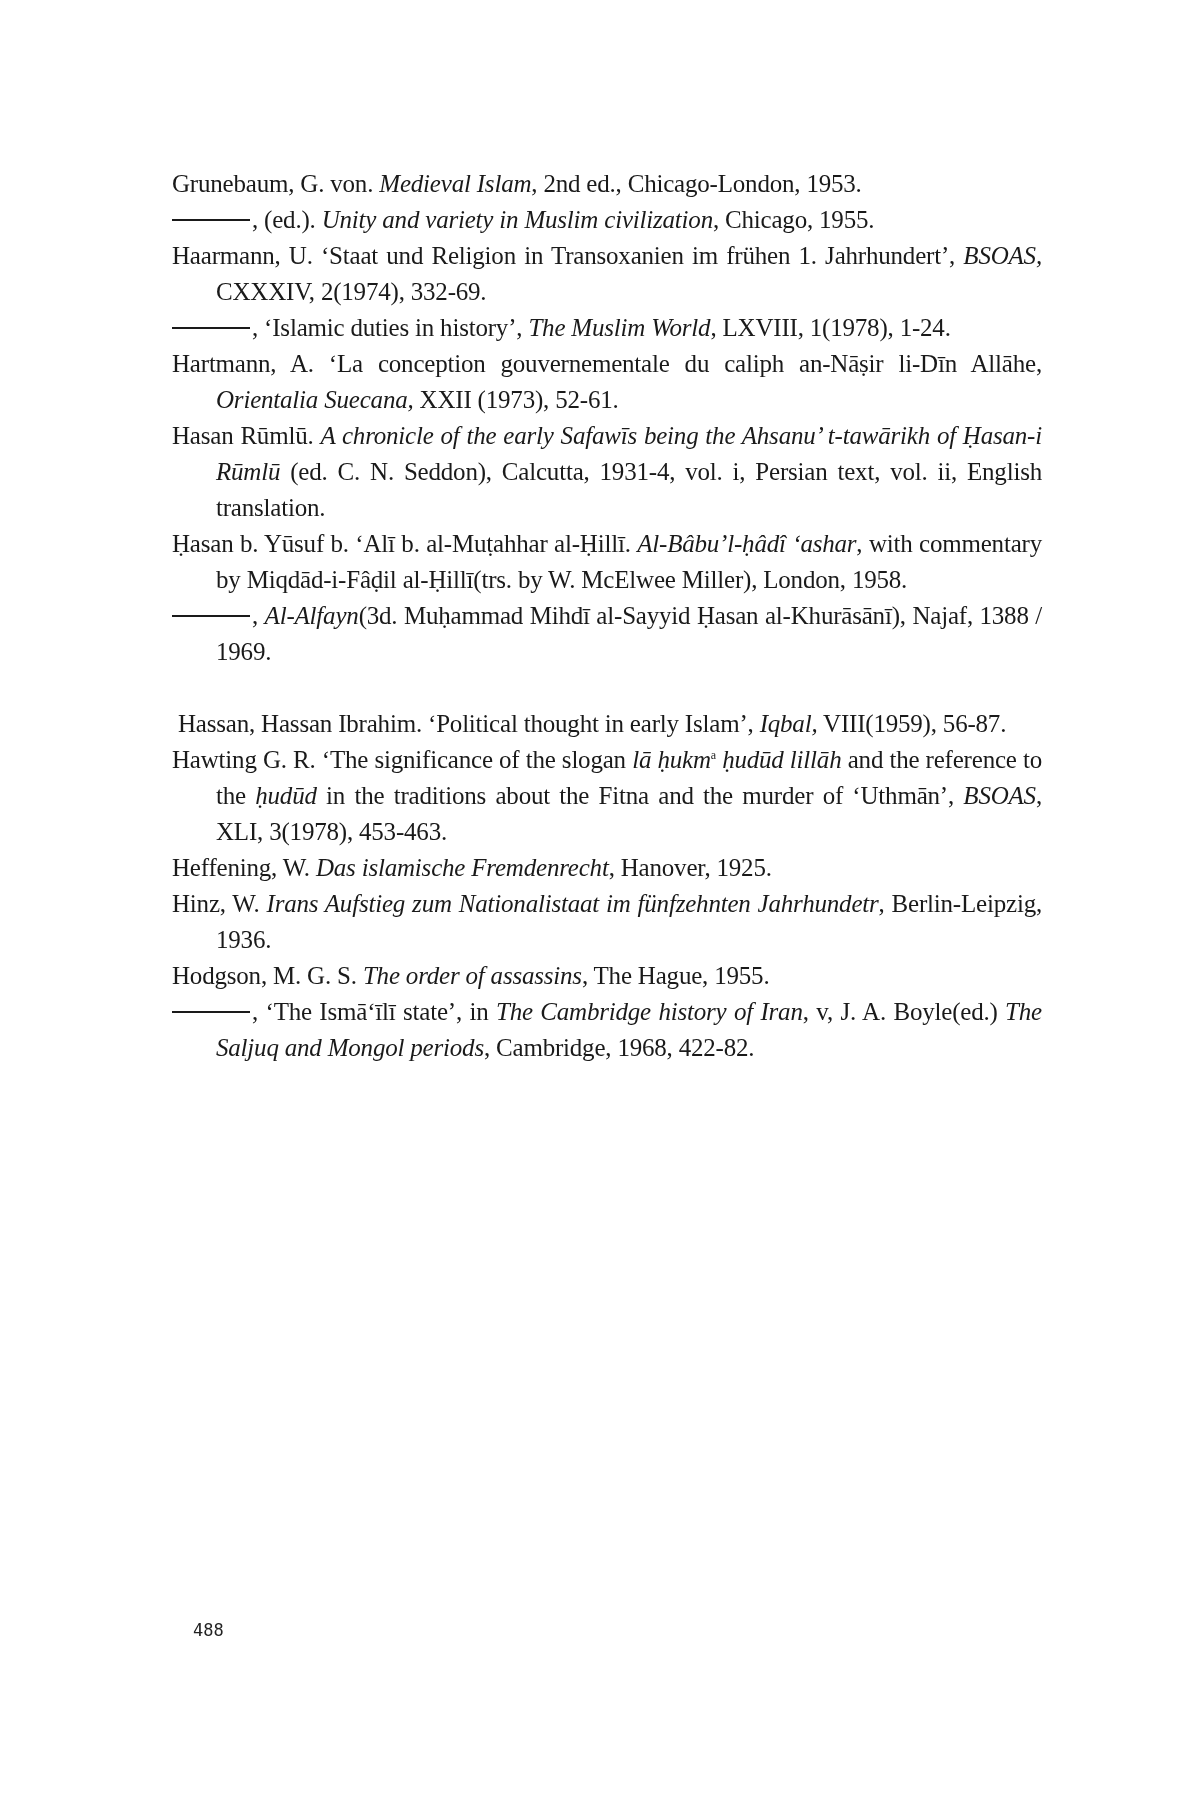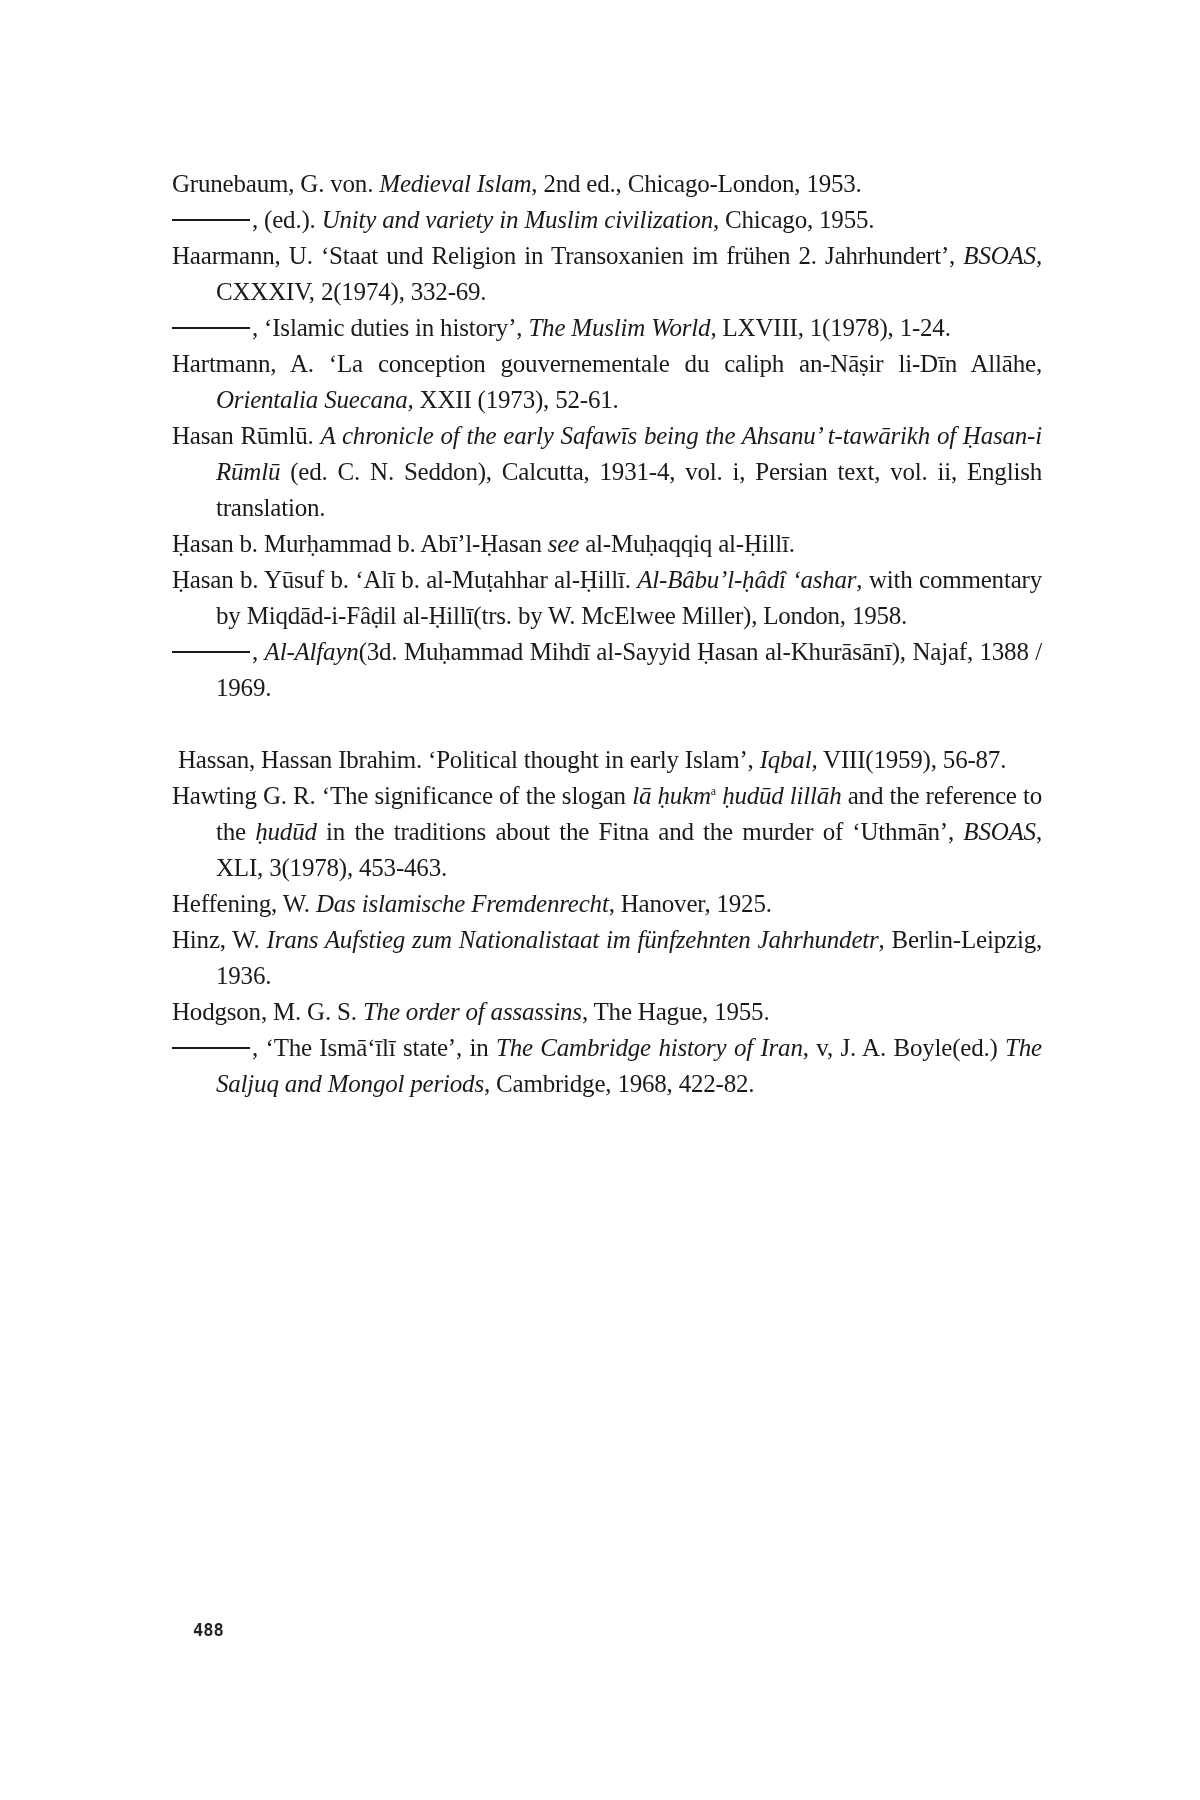--- a/index.html
+++ b/index.html
@@ -52,45 +52,44 @@
       margin-right: 2px;
       position: relative;
       top: -2px;
     }
     sup.small { font-size: 12px; vertical-align: super; line-height: 0; }
     .page-number {
       position: absolute;
       left: 193px;
       top: 1620px;
       font-family: "DejaVu Sans Mono", "Liberation Mono", monospace;
-      font-weight: bold;
+      font-weight: normal;
       font-size: 17px;
       color: #222;
     }
   </style>
 </head>
 <body>
 
 <div class="page">
   <div class="bib">
 
     <p class="entry"><span>Grunebaum, G. von. </span><i>Medieval Islam</i><span>, 2nd ed., Chicago-London, 1953.</span></p>
 
     <p class="entry"><span class="dash"></span><span>, (ed.). </span><i>Unity and variety in Muslim civilization</i><span>, Chicago, 1955.</span></p>
 
-    <p class="entry"><span>Haarmann, U. </span><span>‘Staat und Religion in Transoxanien im frühen 2. Jahrhundert’, </span><i>BSOAS,</i><span> CXXXIV, 2(1974), 332-69.</span></p>
+    <p class="entry"><span>Haarmann, U. </span><span>‘Staat und Religion in Transoxanien im frühen 1. Jahrhundert’, </span><i>BSOAS,</i><span> CXXXIV, 2(1974), 332-69.</span></p>
 
     <p class="entry"><span class="dash"></span><span>, ‘Islamic duties in history’, </span><i>The Muslim World</i><span>, LXVIII, 1(1978), 1-24.</span></p>
 
 
     <p class="entry"><span>Hartmann, A. </span><span>‘La conception gouvernementale du caliph an-Nāṣir li-Dīn Allāhe, </span><i>Orientalia Suecana,</i><span> XXII (1973), 52-61.</span></p>
 
     <p class="entry"><span>Hasan Rūmlū. </span><i>A chronicle of the early Safawīs being the Ahsanu’ t-tawārikh of Ḥasan-i Rūmlū</i><span> (ed. C. N. Seddon), Calcutta, 1931-4, vol. i, Persian text, vol. ii, English translation.</span></p>
 
-    <p class="entry"><span>Ḥasan b. Murḥammad b. Abī’l-Ḥasan </span><i>see</i><span> al-Muḥaqqiq al-Ḥillī.</span></p>
 
     <p class="entry"><span>Ḥasan b. Yūsuf b. ‘Alī b. al-Muṭahhar al-Ḥillī. </span><i>Al-Bâbu’l-ḥâdî ‘ashar</i><span>, with commentary by Miqdād-i-Fâḍil al-Ḥillī(trs. by W. McElwee Miller), London, 1958.</span></p>
 
     <p class="entry"><span class="dash"></span><span>, </span><i>Al-Alfayn</i><span>(3d. Muḥammad Mihdī al-Sayyid Ḥasan al-Khurāsānī), Najaf, 1388 / 1969.</span></p>
 
     <p class="entry shift"><span>Hassan, Hassan Ibrahim. </span><span>‘Political thought in early Islam’, </span><i>Iqbal,</i><span> VIII(1959), 56-87.</span></p>
 
     <p class="entry"><span>Hawting G. R. </span><span>‘The significance of the slogan </span><i>lā ḥukm</i><sup class="small">a</sup><i> ḥudūd lillāh</i><span> and the reference to the </span><i>ḥudūd</i><span> in the traditions about the Fitna and the murder of ‘Uthmān’, </span><i>BSOAS</i><span>, XLI, 3(1978), 453-463.</span></p>
 
     <p class="entry"><span>Heffening, W. </span><i>Das islamische Fremdenrecht</i><span>, Hanover, 1925.</span></p>

